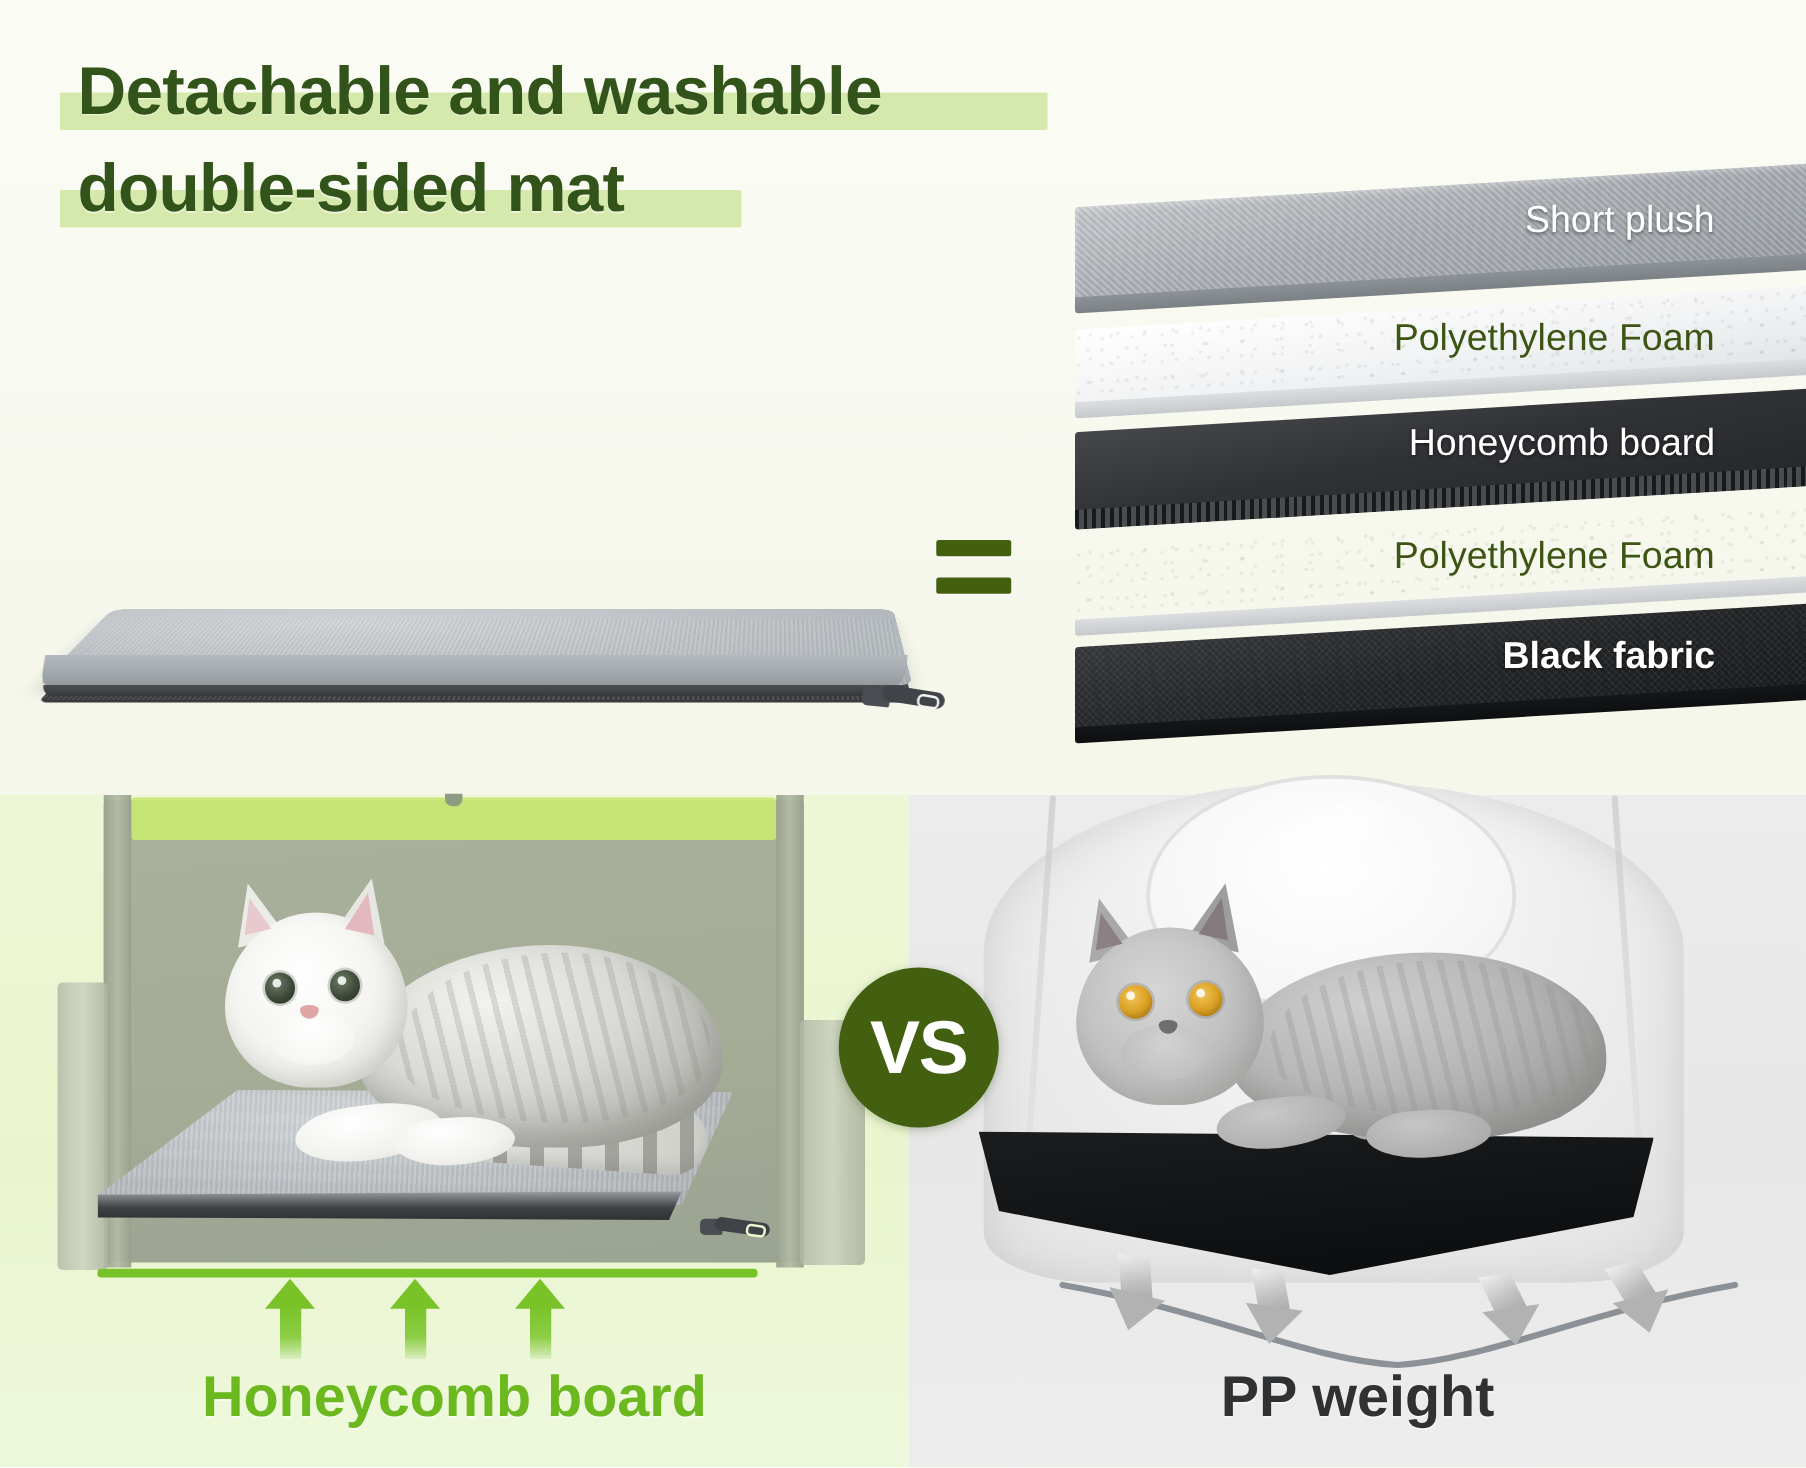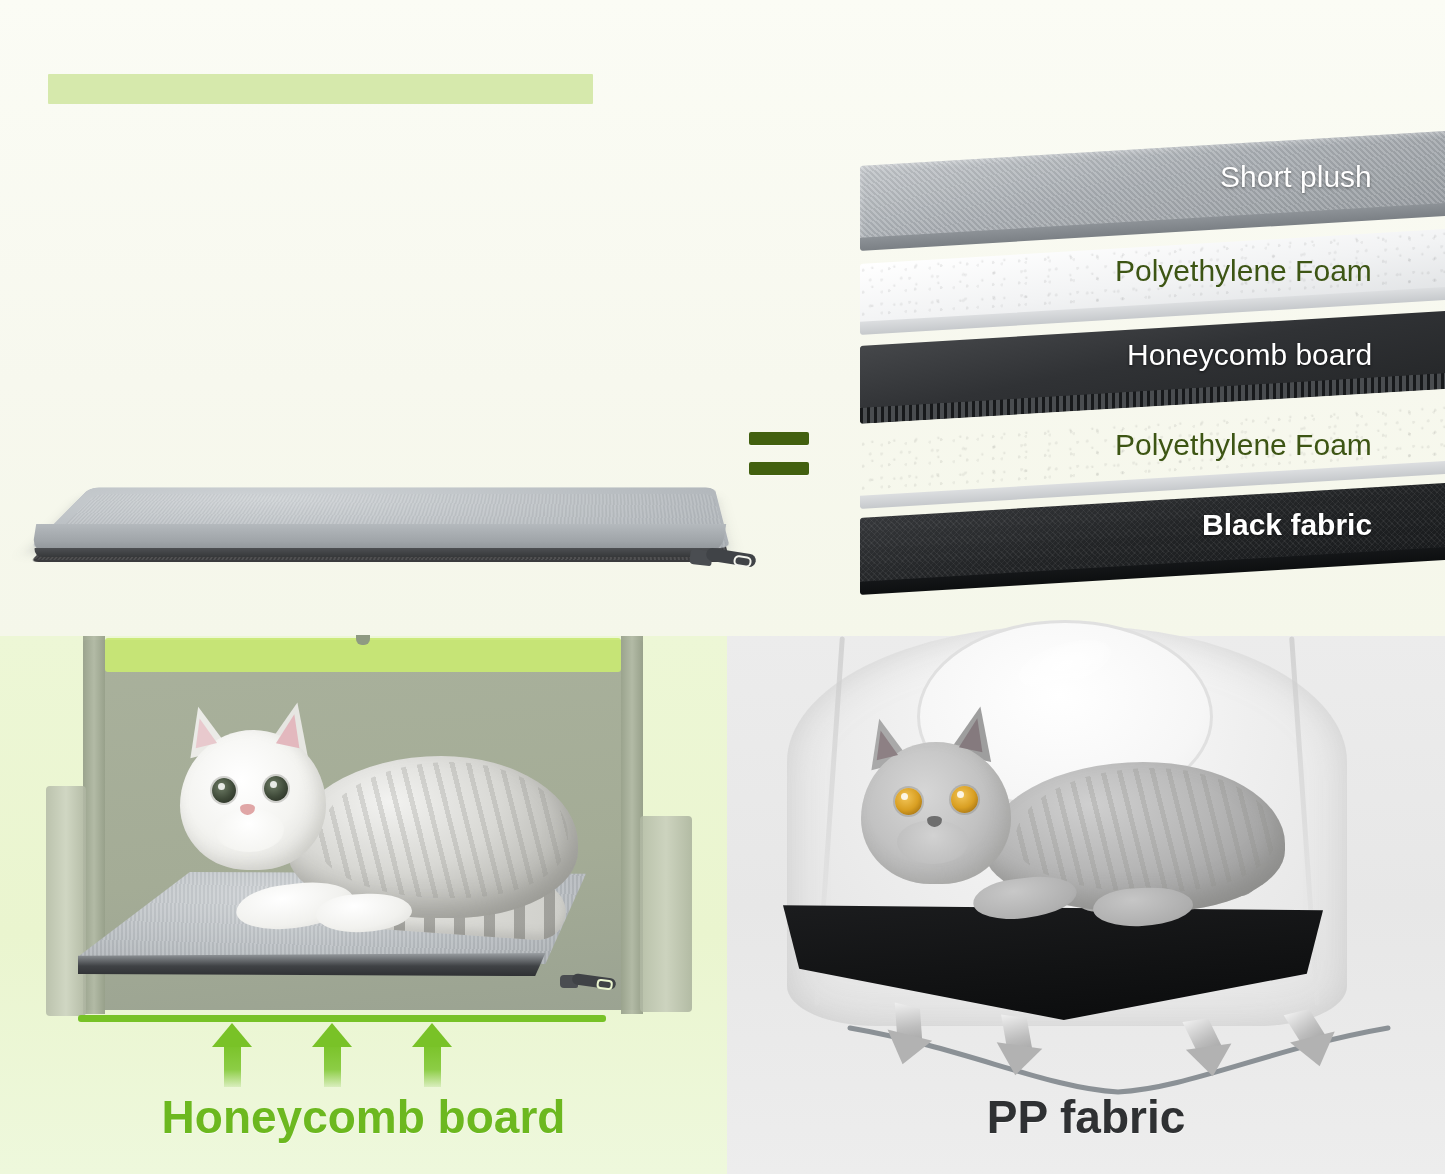--- a/index.html
+++ b/index.html
@@ -311,21 +311,26 @@
 </style>
 </head>
 <body>
 
 <div id="page">
 
   <div class="top-section">
 
     <div class="title-block">
       <span class="title-line">
+        <span class="title-hl l1"></span>
+        <span class="title-text">Detachable and washable</span>
+      </span>
+      <span class="title-line">
         <span class="title-hl l2"></span>
+        <span class="title-text">double-sided mat</span>
       </span>
     </div>
 
 
     <div class="mat-wrap">
       <div class="mat-base"></div>
       <div class="mat-top"></div>
       <div class="mat-fuzz"></div>
       <div class="mat-edge"></div>
       <div class="mat-dark-edge"></div>
@@ -434,20 +439,23 @@
       <div class="head" style="left:26px;top:40px;width:150px;height:142px;background:radial-gradient(ellipse at 42% 36%,#d6d6d6 0%,#c2c2c2 48%,#a9a9a9 82%,#989898 100%);"></div>
       <div class="ear-in li" style="left:38px;top:28px;border-bottom-color:#8d8084;"></div>
       <div class="ear-in ri" style="left:127px;top:16px;border-bottom-color:#857a7e;"></div>
       <div class="muzzle" style="left:62px;top:118px;width:72px;height:44px;background:radial-gradient(ellipse at 50% 35%,#d2d2d2 0%,#c0c0c0 70%,#b0b0b0 100%);"></div>
       <div class="eye l" style="left:60px;top:86px;width:27px;height:27px;background:radial-gradient(circle at 40% 35%,#f2c558 0%,#d99f22 52%,#8a5d0d 100%);"></div>
       <div class="eye r" style="left:116px;top:84px;width:27px;height:27px;background:radial-gradient(circle at 40% 35%,#f2c558 0%,#d99f22 52%,#8a5d0d 100%);"></div>
       <div class="nose" style="left:92px;top:114px;background:#6e6e6e;"></div>
     </div>
   </div>
 
+  <div class="vs">
+    <span>VS</span>
+  </div>
 
   <div class="green-line"></div>
   <div class="arr-up a1">
     <div class="shaft"></div>
     <div class="head"></div>
   </div>
   <div class="arr-up a2">
     <div class="shaft"></div>
     <div class="head"></div>
   </div>
@@ -471,15 +479,15 @@
     <div class="head"></div>
   </div>
   <div class="arr-dn d3">
     <div class="shaft"></div>
     <div class="head"></div>
   </div>
   <div class="arr-dn d4">
     <div class="shaft"></div>
     <div class="head"></div>
   </div>
-  <div class="label-pp">PP fabric</div>
+  <div class="label-pp">PP weight</div>
 
 </div>
 
 </body></html>

